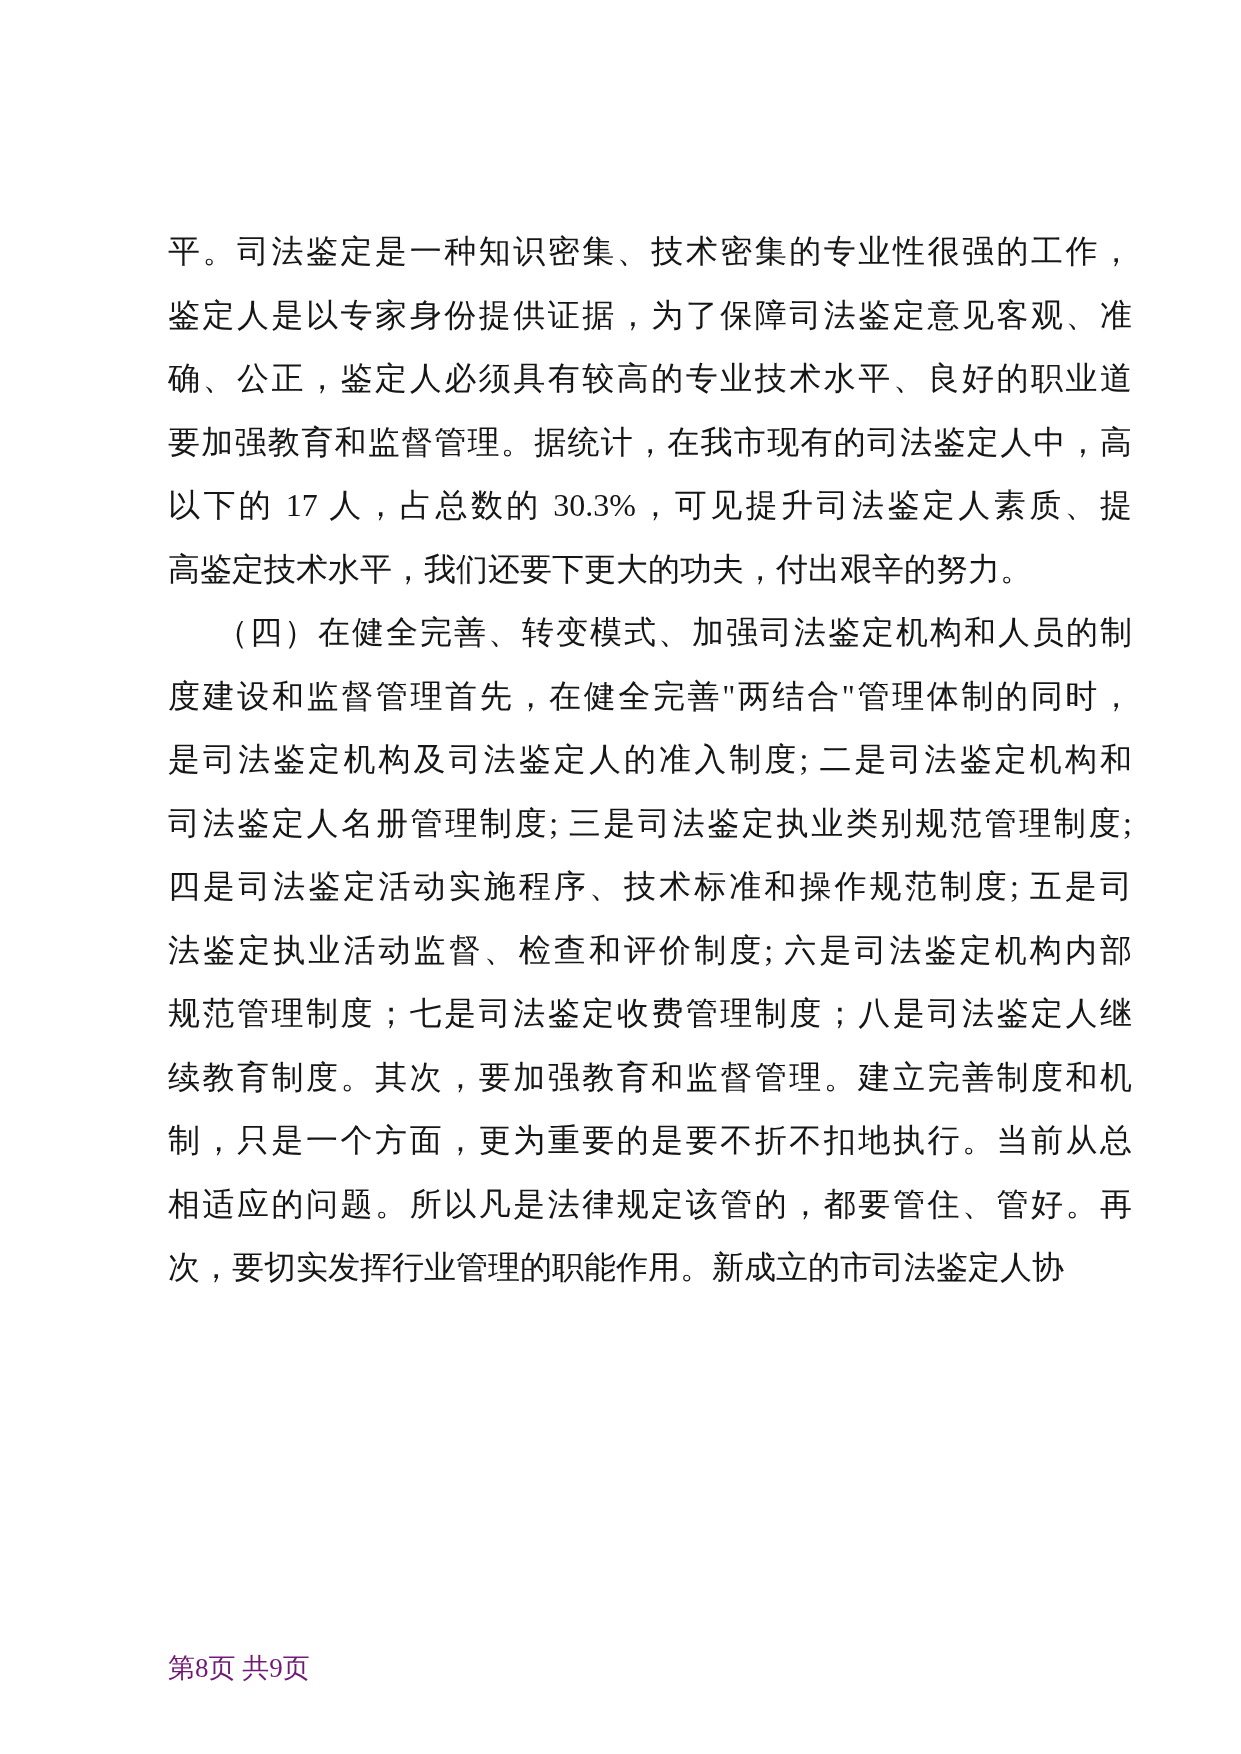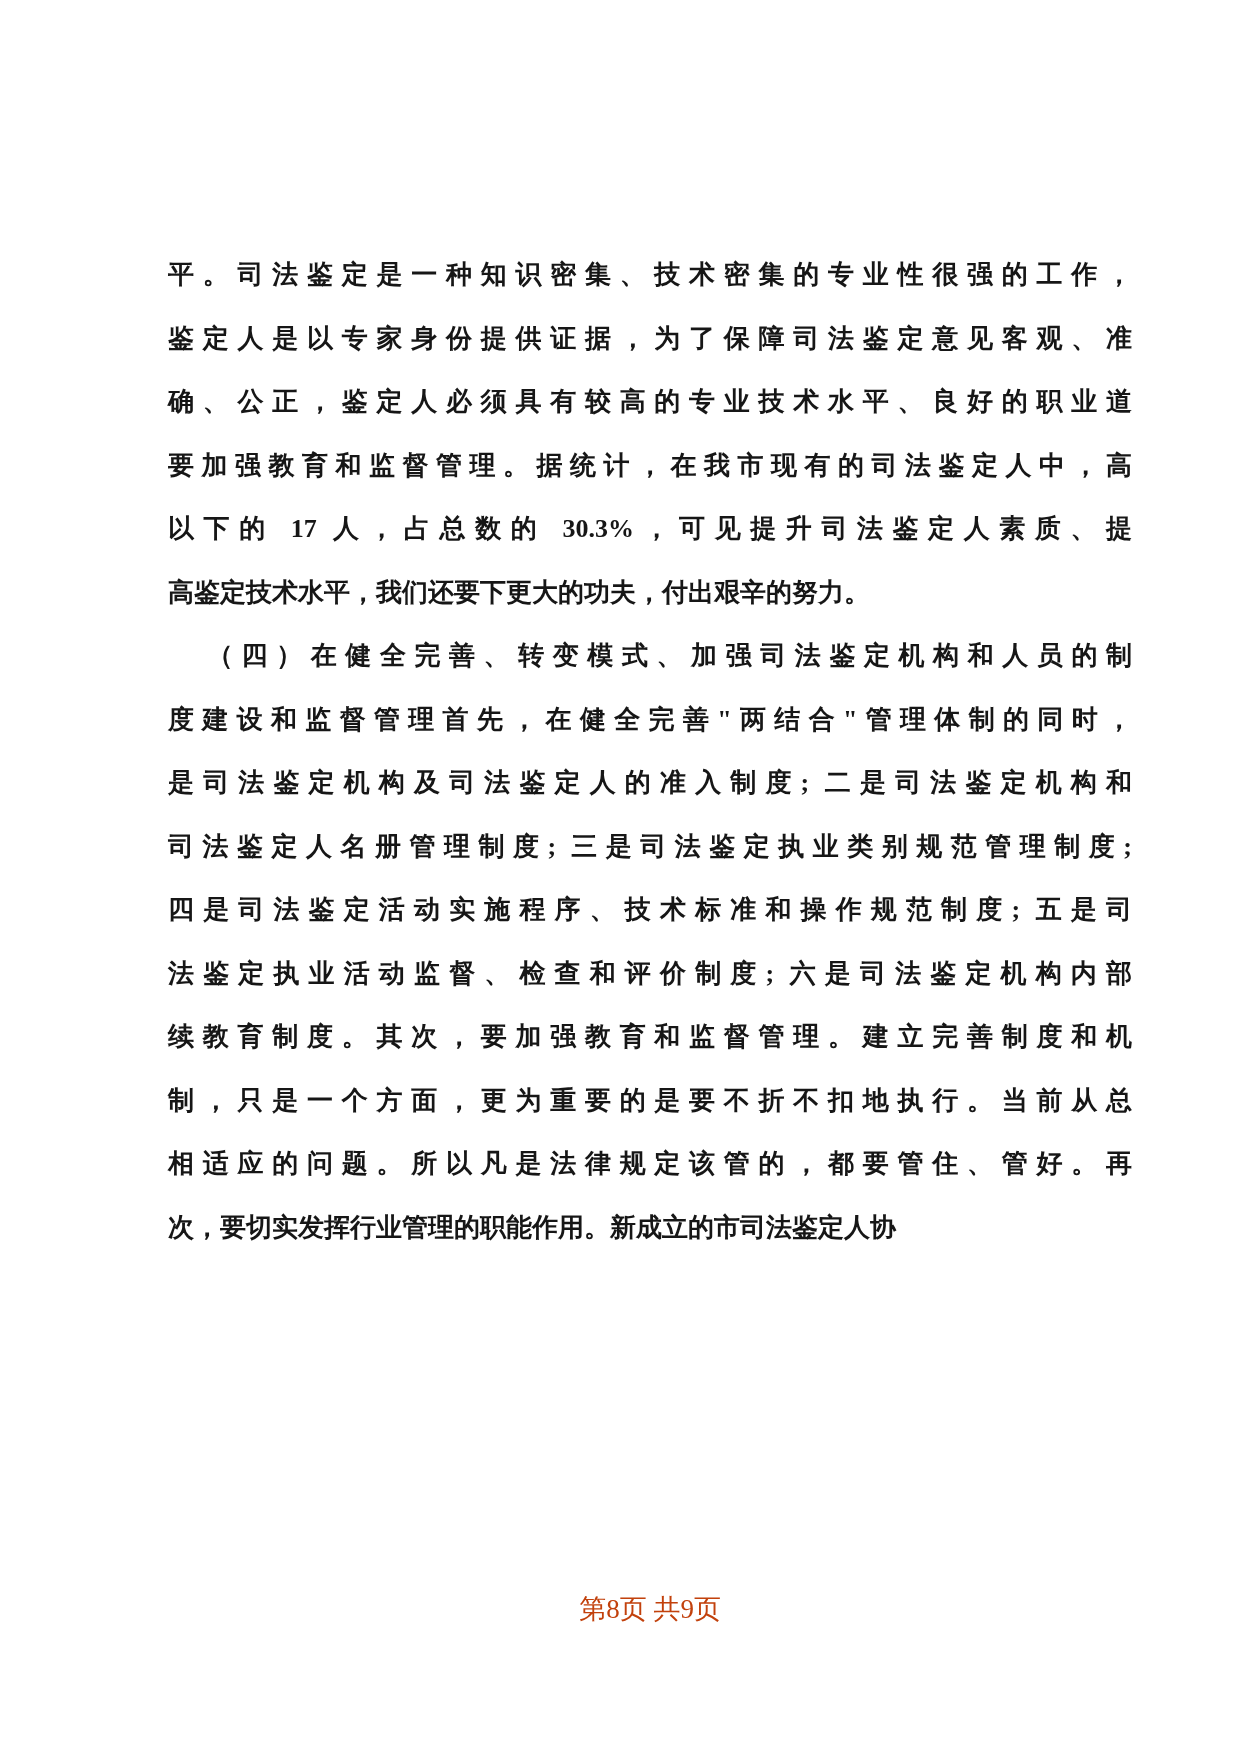--- a/index.html
+++ b/index.html
@@ -16,69 +16,69 @@
     overflow: hidden;
   }
   .page {
     position: absolute;
     inset: 0;
     background: #ffffff;
   }
   .text-block {
     position: absolute;
     left: 168px;
-    top: 243px;
+    top: 220px;
     width: 964px;
-    font-size: 26px;
+    font-size: 32px;
     line-height: 63.5px;
-    font-weight: 700;
+    font-weight: 400;
     letter-spacing: 0;
   }
   .line {
     height: 63.5px;
     white-space: nowrap;
     text-align: justify;
     text-align-last: justify;
     text-justify: inter-ideograph;
   }
   .line.para-end {
     text-align-last: left;
   }
   .line.indent {
     text-indent: 1.5em;
   }
   .footer {
     position: absolute;
     left: 168px;
-    top: 1589px;
+    top: 1648px;
     width: 964px;
-    text-align: center;
     font-size: 27px;
     line-height: 40px;
-    color: #c2410c;
+    color: #701a75;
   }
 </style>
 </head>
 <body>
 
 <div class="page">
   <div class="text-block">
     <div class="line">平。司法鉴定是一种知识密集、技术密集的专业性很强的工作，</div>
     <div class="line">鉴定人是以专家身份提供证据，为了保障司法鉴定意见客观、准</div>
     <div class="line">确、公正，鉴定人必须具有较高的专业技术水平、良好的职业道</div>
     <div class="line">要加强教育和监督管理。据统计，在我市现有的司法鉴定人中，高</div>
     <div class="line">以下的 17 人，占总数的 30.3%，可见提升司法鉴定人素质、提</div>
     <div class="line para-end">高鉴定技术水平，我们还要下更大的功夫，付出艰辛的努力。</div>
 
     <div class="line indent">（四）在健全完善、转变模式、加强司法鉴定机构和人员的制</div>
     <div class="line">度建设和监督管理首先，在健全完善"两结合"管理体制的同时，</div>
     <div class="line">是司法鉴定机构及司法鉴定人的准入制度; 二是司法鉴定机构和</div>
     <div class="line">司法鉴定人名册管理制度; 三是司法鉴定执业类别规范管理制度;</div>
     <div class="line">四是司法鉴定活动实施程序、技术标准和操作规范制度; 五是司</div>
     <div class="line">法鉴定执业活动监督、检查和评价制度; 六是司法鉴定机构内部</div>
+    <div class="line">规范管理制度；七是司法鉴定收费管理制度；八是司法鉴定人继</div>
     <div class="line">续教育制度。其次，要加强教育和监督管理。建立完善制度和机</div>
     <div class="line">制，只是一个方面，更为重要的是要不折不扣地执行。当前从总</div>
     <div class="line">相适应的问题。所以凡是法律规定该管的，都要管住、管好。再</div>
     <div class="line para-end">次，要切实发挥行业管理的职能作用。新成立的市司法鉴定人协</div>
   </div>
 
   <div class="footer">第8页 共9页</div>
 </div>
 
 </body></html>

